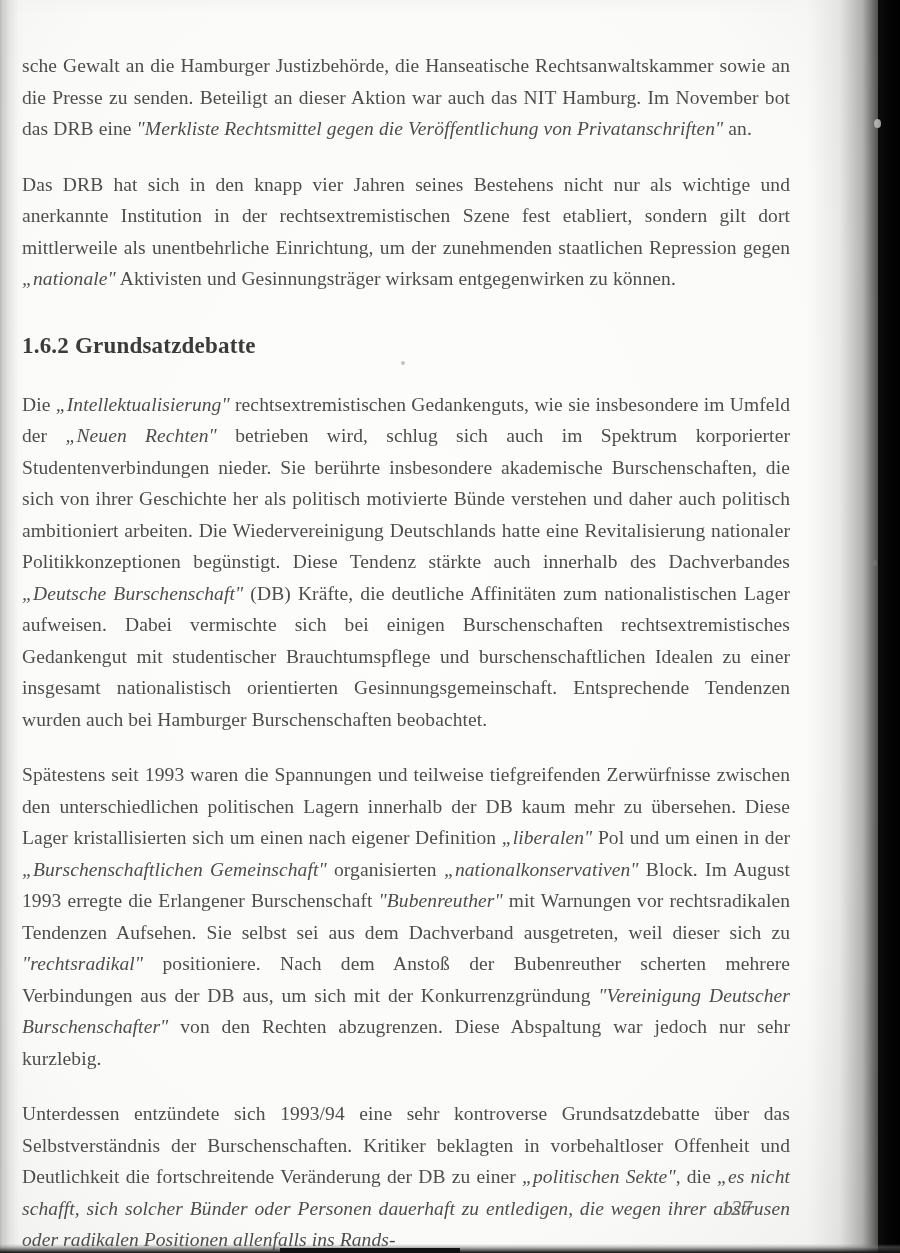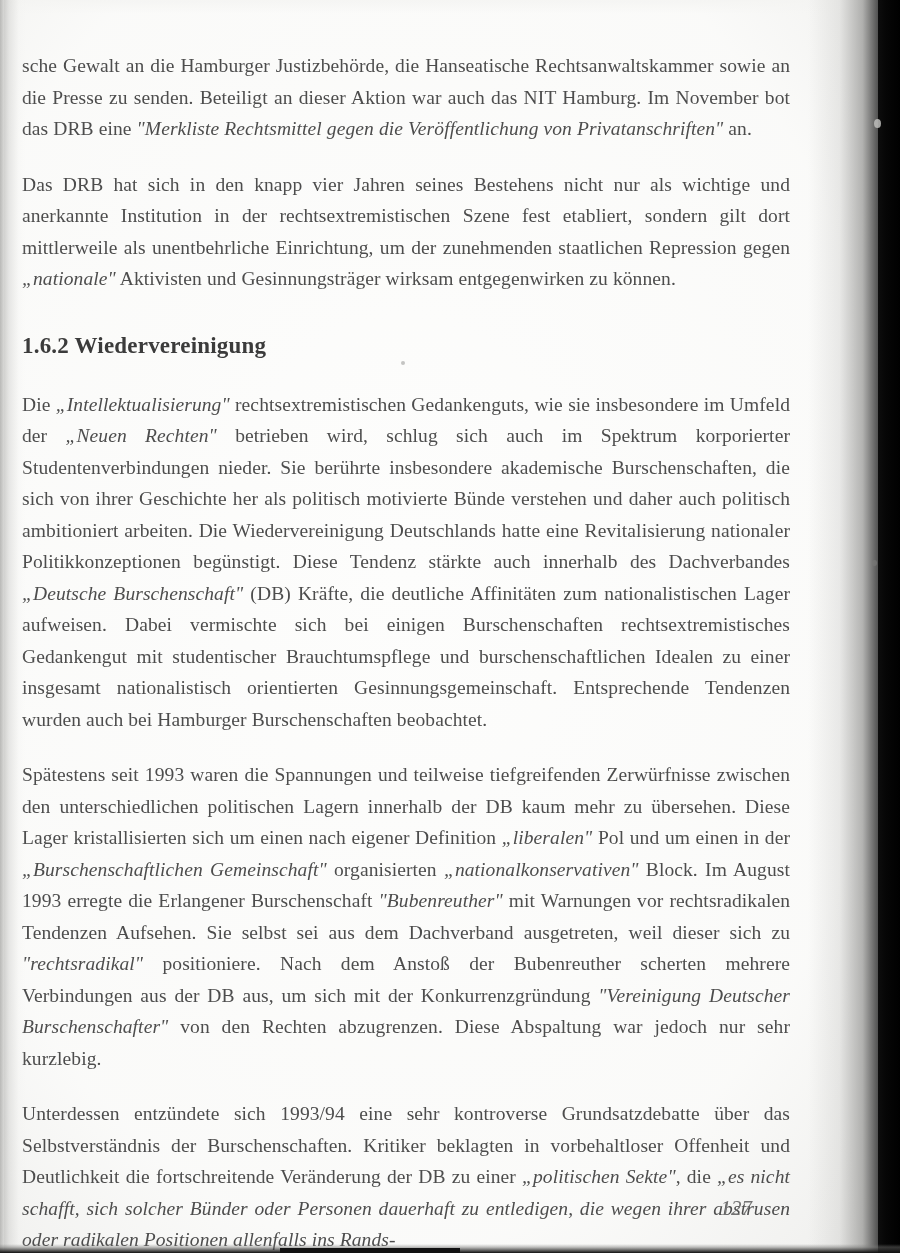--- a/index.html
+++ b/index.html
@@ -185,21 +185,21 @@
 <div class="page">
 
   <div class="paper-tone"></div>
 
   <div class="content">
 
     <p class="para"><span>sche Gewalt an die Hamburger Justizbehörde, die Hanseatische Rechtsanwaltskammer sowie an die Presse zu senden. Beteiligt an dieser Aktion war auch das NIT Hamburg. Im November bot das DRB eine </span><span class="it">"Merkliste Rechtsmittel gegen die Veröffentlichung von Privatanschriften"</span><span> an.</span></p>
 
     <p class="para"><span>Das DRB hat sich in den knapp vier Jahren seines Bestehens nicht nur als wichtige und anerkannte Institution in der rechtsextremistischen Szene fest etabliert, sondern gilt dort mittlerweile als unentbehrliche Einrichtung, um der zunehmenden staatlichen Repression gegen </span><span class="it">„nationale"</span><span> Aktivisten und Gesinnungsträger wirksam entgegenwirken zu können.</span></p>
 
-    <h2 class="section-heading">1.6.2 Wiedervereinigung</h2>
+    <h2 class="section-heading">1.6.2 Grundsatzdebatte</h2>
 
     <p class="para"><span>Die </span><span class="it">„Intellektualisierung"</span><span> rechtsextremistischen Gedankenguts, wie sie insbesondere im Umfeld der </span><span class="it">„Neuen Rechten"</span><span> betrieben wird, schlug sich auch im Spektrum korporierter Studentenverbindungen nieder. Sie berührte insbesondere akademische Burschenschaften, die sich von ihrer Geschichte her als politisch motivierte Bünde verstehen und daher auch politisch ambitioniert arbeiten. Die Wiedervereinigung Deutschlands hatte eine Revitalisierung nationaler Politikkonzeptionen begünstigt. Diese Tendenz stärkte auch innerhalb des Dachverbandes </span><span class="it">„Deutsche Burschenschaft"</span><span> (DB) Kräfte, die deutliche Affinitäten zum nationalistischen Lager aufweisen. Dabei vermischte sich bei einigen Burschenschaften rechtsextremistisches Gedankengut mit studentischer Brauchtumspflege und burschenschaftlichen Idealen zu einer insgesamt nationalistisch orientierten Gesinnungsgemeinschaft. Entsprechende Tendenzen wurden auch bei Hamburger Burschenschaften beobachtet.</span></p>
 
     <p class="para"><span>Spätestens seit 1993 waren die Spannungen und teilweise tiefgreifenden Zerwürfnisse zwischen den unterschiedlichen politischen Lagern innerhalb der DB kaum mehr zu übersehen. Diese Lager kristallisierten sich um einen nach eigener Definition </span><span class="it">„liberalen"</span><span> Pol und um einen in der </span><span class="it">„Burschenschaftlichen Gemeinschaft"</span><span> organisierten </span><span class="it">„nationalkonservativen"</span><span> Block. Im August 1993 erregte die Erlangener Burschenschaft </span><span class="it">"Bubenreuther"</span><span> mit Warnungen vor rechtsradikalen Tendenzen Aufsehen. Sie selbst sei aus dem Dachverband ausgetreten, weil dieser sich zu </span><span class="it">"rechtsradikal"</span><span> positioniere. Nach dem Anstoß der Bubenreuther scherten mehrere Verbindungen aus der DB aus, um sich mit der Konkurrenzgründung </span><span class="it">"Vereinigung Deutscher Burschenschafter"</span><span> von den Rechten abzugrenzen. Diese Abspaltung war jedoch nur sehr kurzlebig.</span></p>
 
     <p class="para"><span>Unterdessen entzündete sich 1993/94 eine sehr kontroverse Grundsatzdebatte über das Selbstverständnis der Burschenschaften. Kritiker beklagten in vorbehaltloser Offenheit und Deutlichkeit die fortschreitende Veränderung der DB zu einer </span><span class="it">„politischen Sekte"</span><span>, die </span><span class="it">„es nicht schafft, sich solcher Bünder oder Personen dauerhaft zu entledigen, die wegen ihrer abstrusen oder radikalen Positionen allenfalls ins Rands-</span></p>
 
     <div class="page-number">127</div>
 
   </div>

